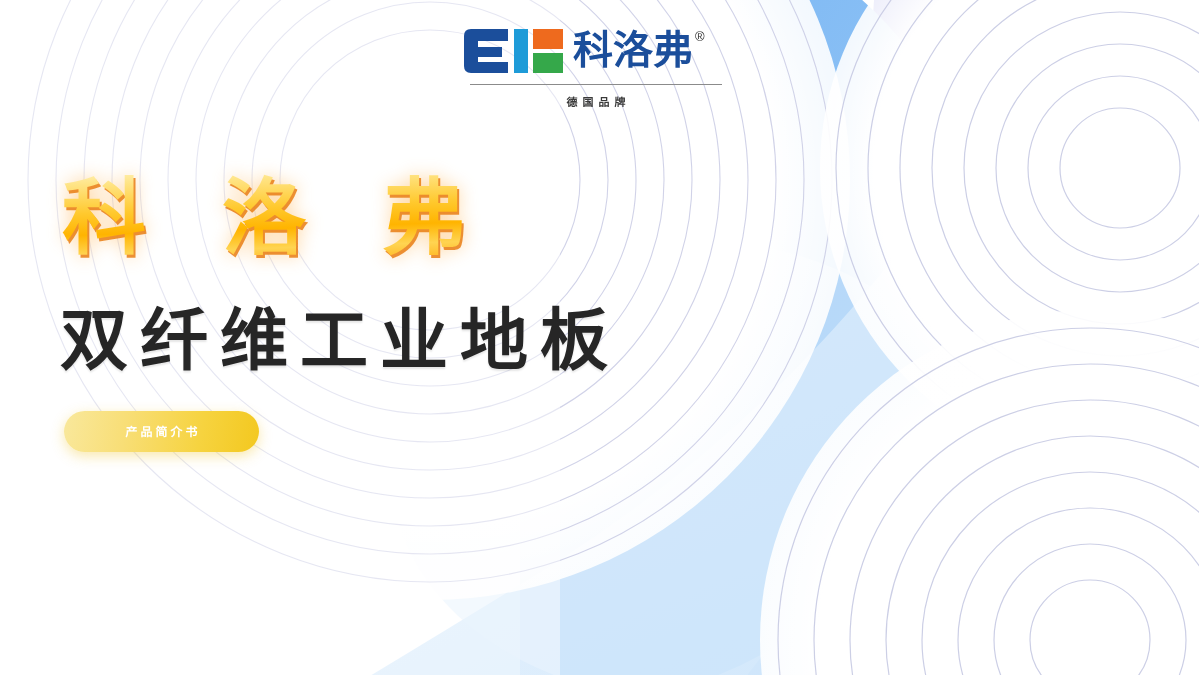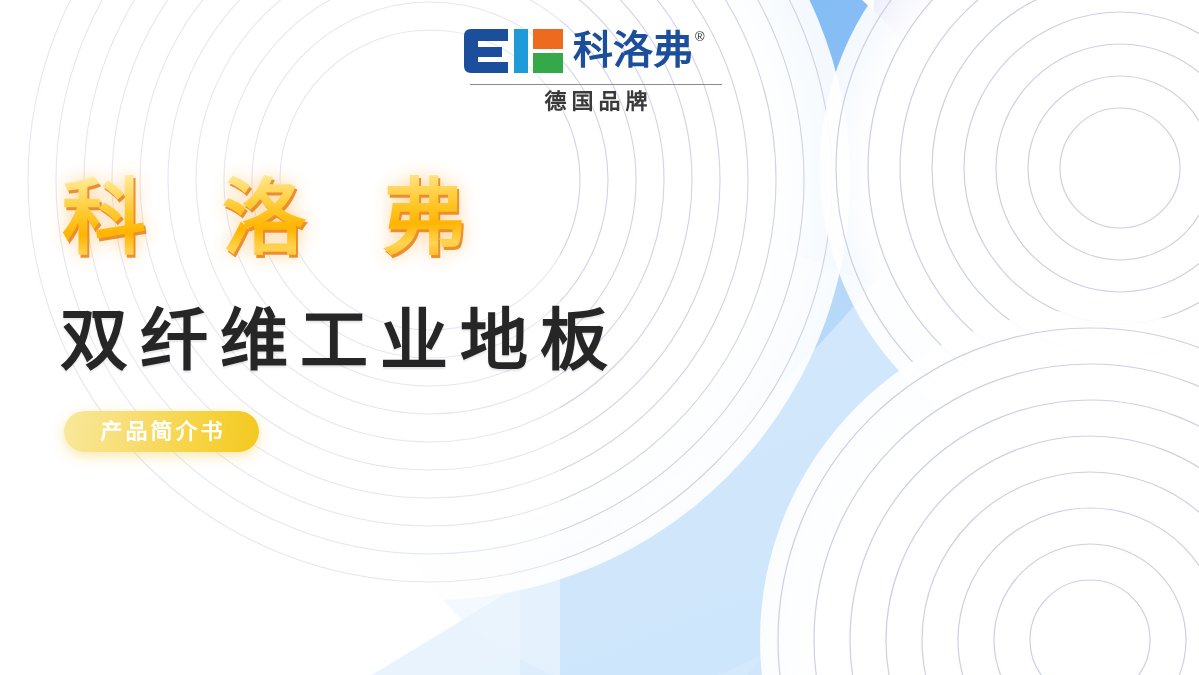--- a/index.html
+++ b/index.html
@@ -73,21 +73,21 @@
     width: 252px;
     height: 1px;
     background: #8b8b8b;
     margin: 6px 0 0 8px;
   }
   .logo-tagline {
     margin-top: 7px;
     margin-left: 8px;
     width: 252px;
     text-align: center;
-    font-size: 22px;
+    font-size: 11px;
     line-height: 20px;
     font-weight: 600;
     letter-spacing: 5px;
     color: #3a3a3a;
     text-indent: 5px;
   }
 
   
   .gold-line {
     position: absolute;
@@ -140,21 +140,21 @@
     width: 195px;
     height: 41px;
     border-radius: 21px;
     background: linear-gradient(100deg, #f9e89c 0%, #f8de76 32%, #f6d33f 70%, #f3c81f 100%);
     box-shadow: 0 4px 13px rgba(240,200,60,.42);
     display: flex;
     align-items: center;
     justify-content: center;
   }
   .badge-text {
-    font-size: 22px;
+    font-size: 12px;
     line-height: 20px;
     font-weight: 600;
     letter-spacing: 3px;
     color: #ffffff;
     text-indent: 3px;
     white-space: nowrap;
     font-family: Liberation Serif, serif;
   }
 </style>
 </head>

